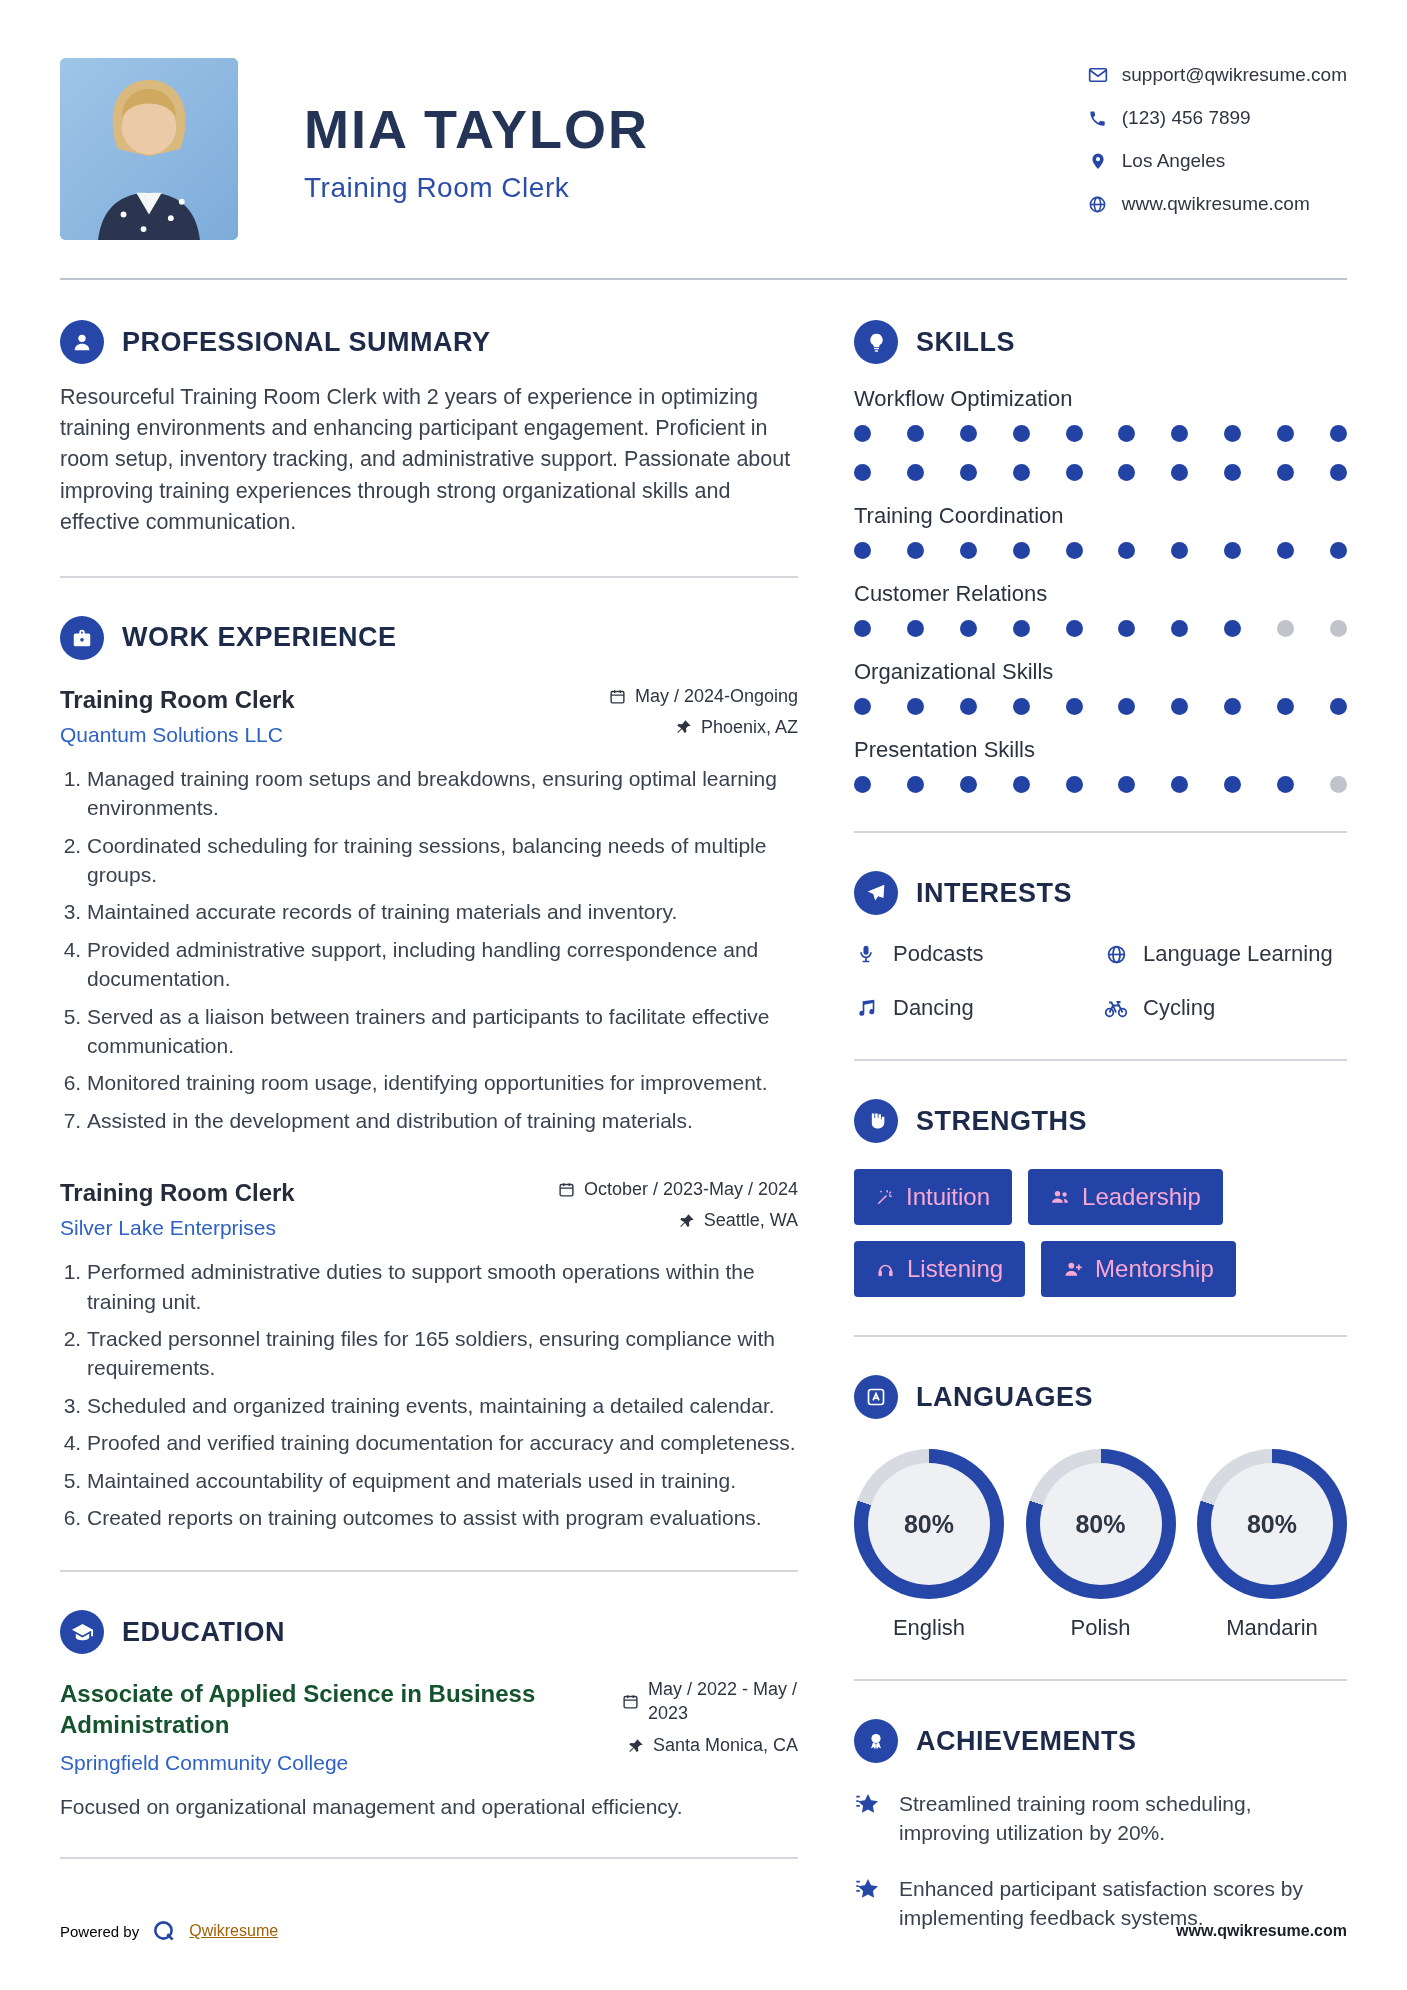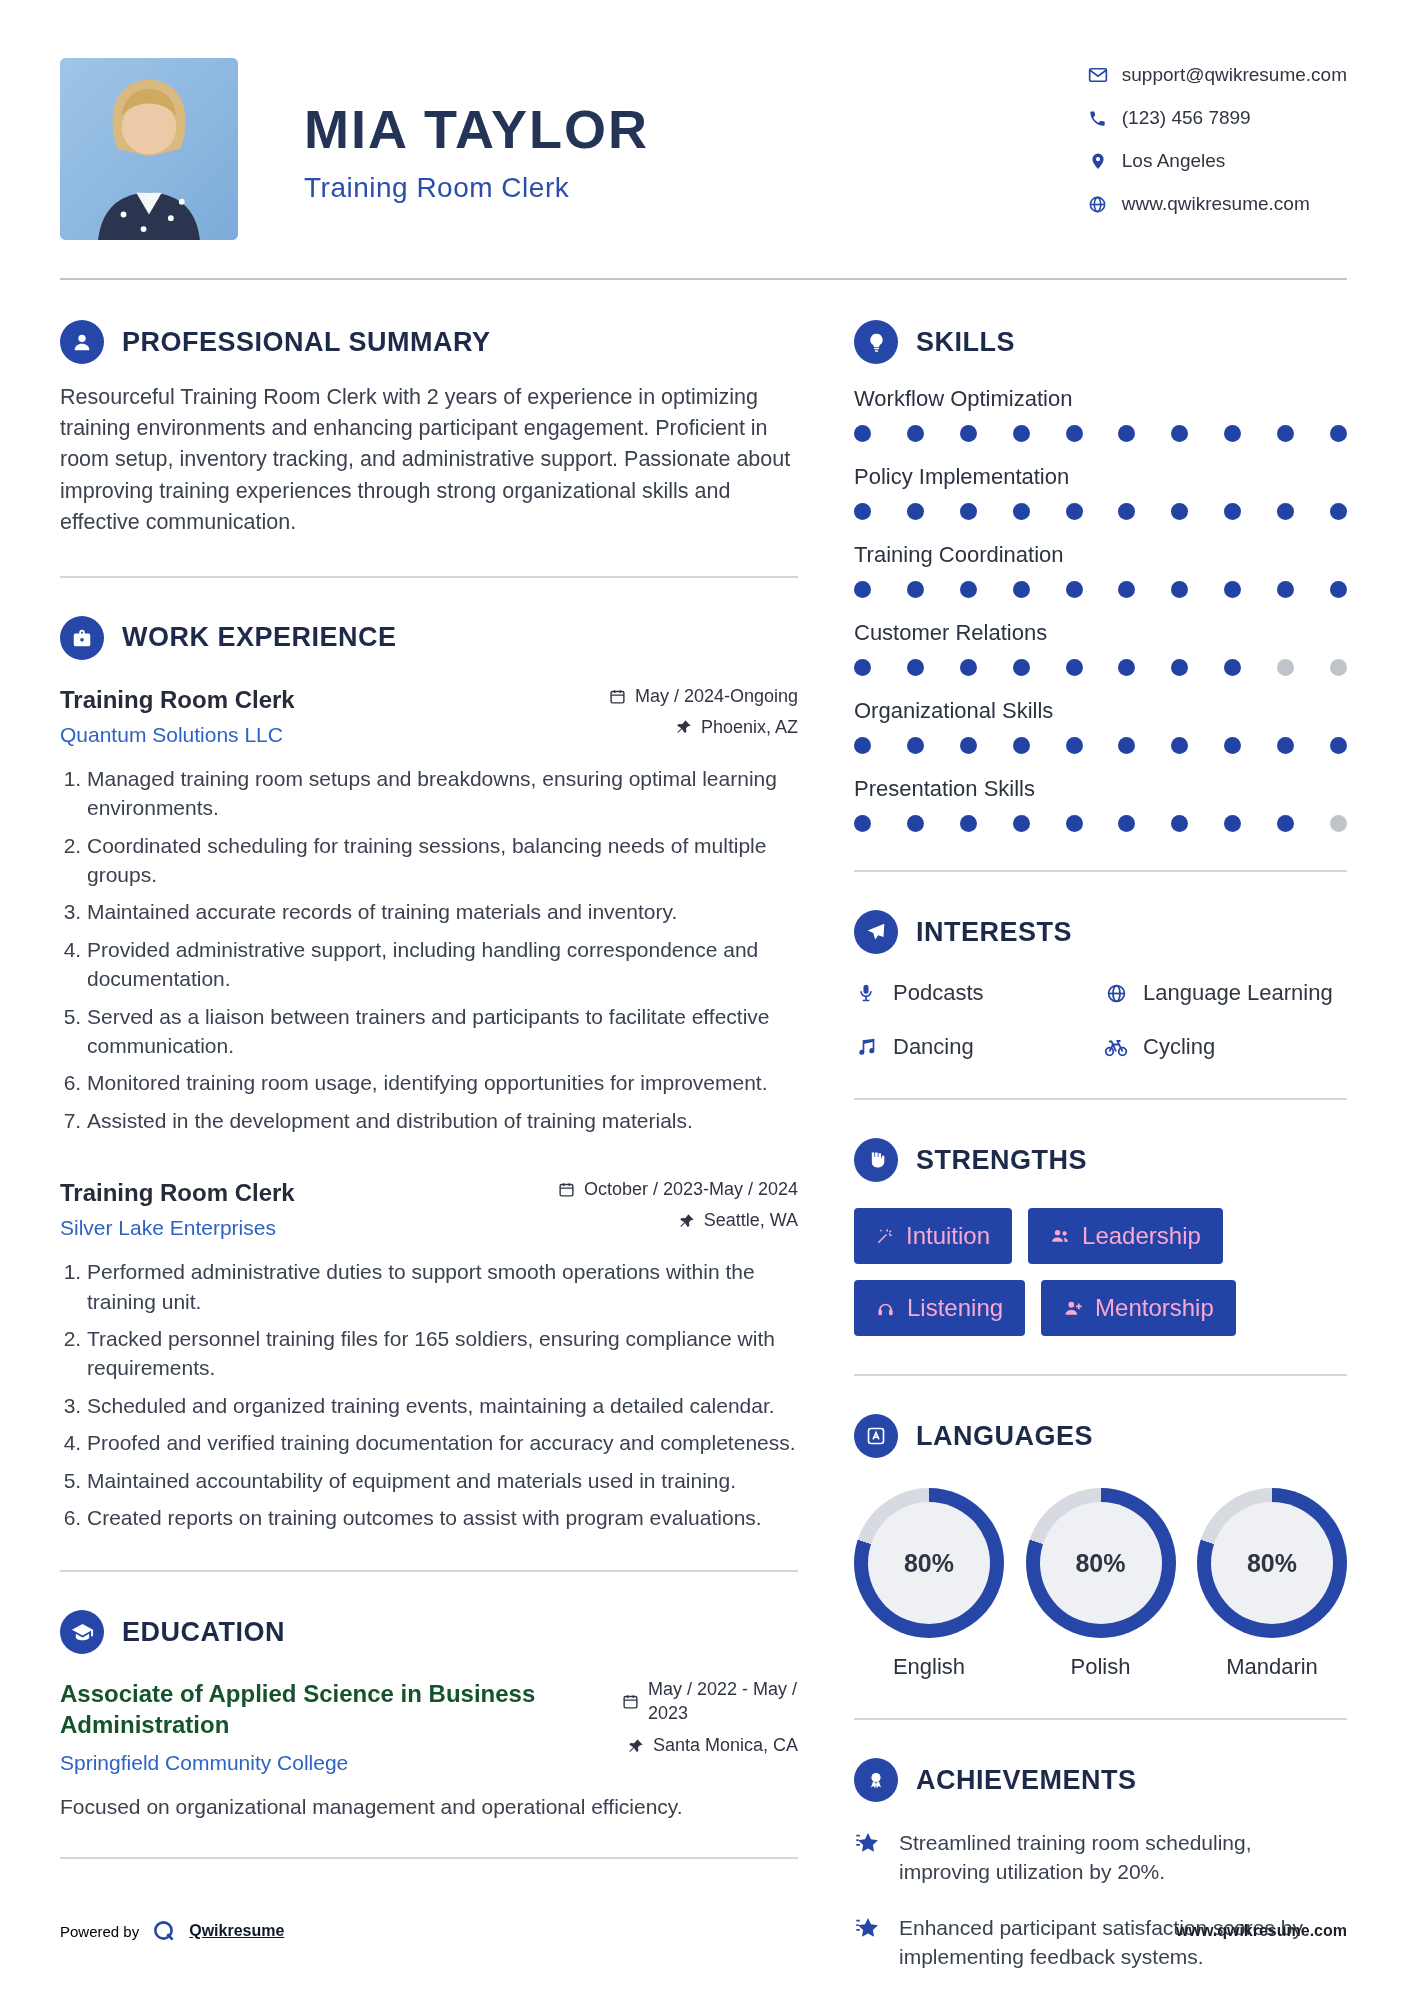--- a/index.html
+++ b/index.html
@@ -91,21 +91,21 @@
   .ach-item { display:flex; gap:17px; margin-top:26px; align-items:flex-start; }
   .ach-item .icon { color:var(--blue); flex:0 0 auto; margin-top:2px; display:inline-flex; }
   .ach-text { font-size:21px; line-height:1.4; color:var(--text); max-width:430px; }
 
   
   .footer { position:absolute; left:60px; right:60px; bottom:46px;
             display:flex; justify-content:space-between; align-items:center; }
   .footer-left { display:flex; align-items:center; gap:12px; }
   .powered-by { font-size:15px; color:#000000; }
   .brand-logo { display:inline-flex; color:var(--blue); }
-  .brand-name { font-size:16px; font-weight:700; color:#0f172a; text-decoration:underline; }
+  .brand-name { font-size:16px; font-weight:400; color:#a16207; text-decoration:underline; }
   .footer-site { font-size:16px; font-weight:600; color:#1b1f27; }
 </style>
 </head>
 <body>
 
 <div class="page">
 
   <div class="header">
     <div class="photo">
       <svg viewBox="0 0 100 100" preserveAspectRatio="xMidYMid slice">
@@ -346,21 +346,20 @@
               <span class="dot filled"></span>
               <span class="dot filled"></span>
               <span class="dot filled"></span>
               <span class="dot filled"></span>
               <span class="dot filled"></span>
               <span class="dot filled"></span>
               <span class="dot filled"></span>
             </div>
         </div>
         <div class="skill">
-          <div class="skill-label">Policy Implementation</div>
           <div class="dots">
               <span class="dot filled"></span>
               <span class="dot filled"></span>
               <span class="dot filled"></span>
               <span class="dot filled"></span>
               <span class="dot filled"></span>
               <span class="dot filled"></span>
               <span class="dot filled"></span>
               <span class="dot filled"></span>
               <span class="dot filled"></span>

